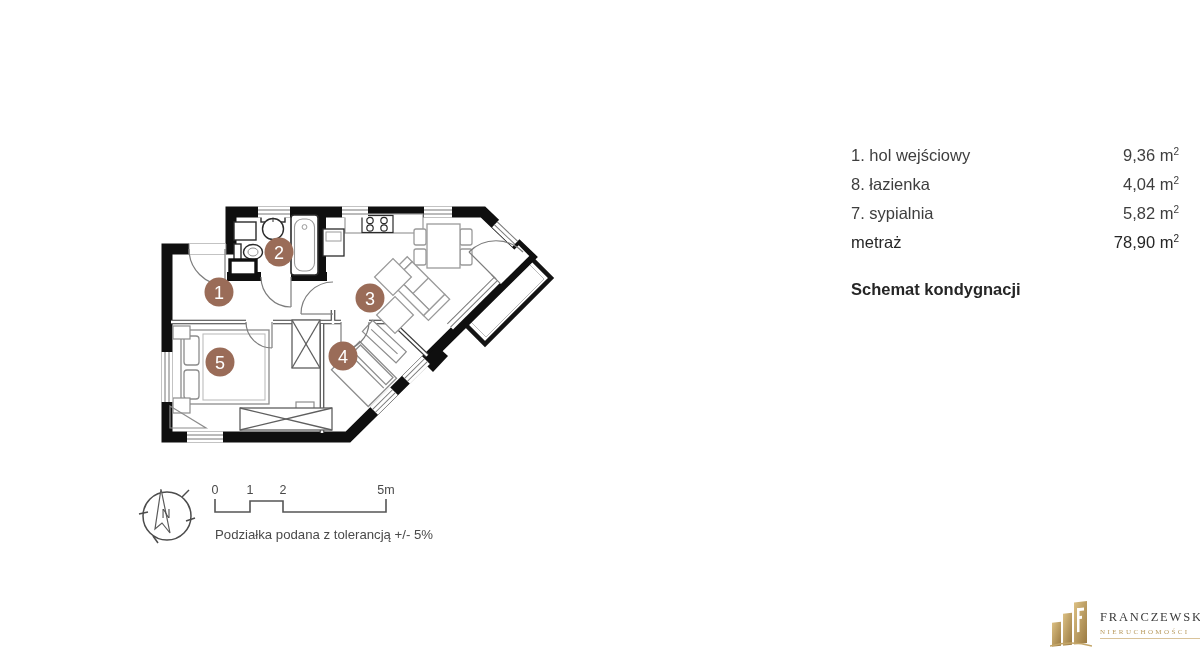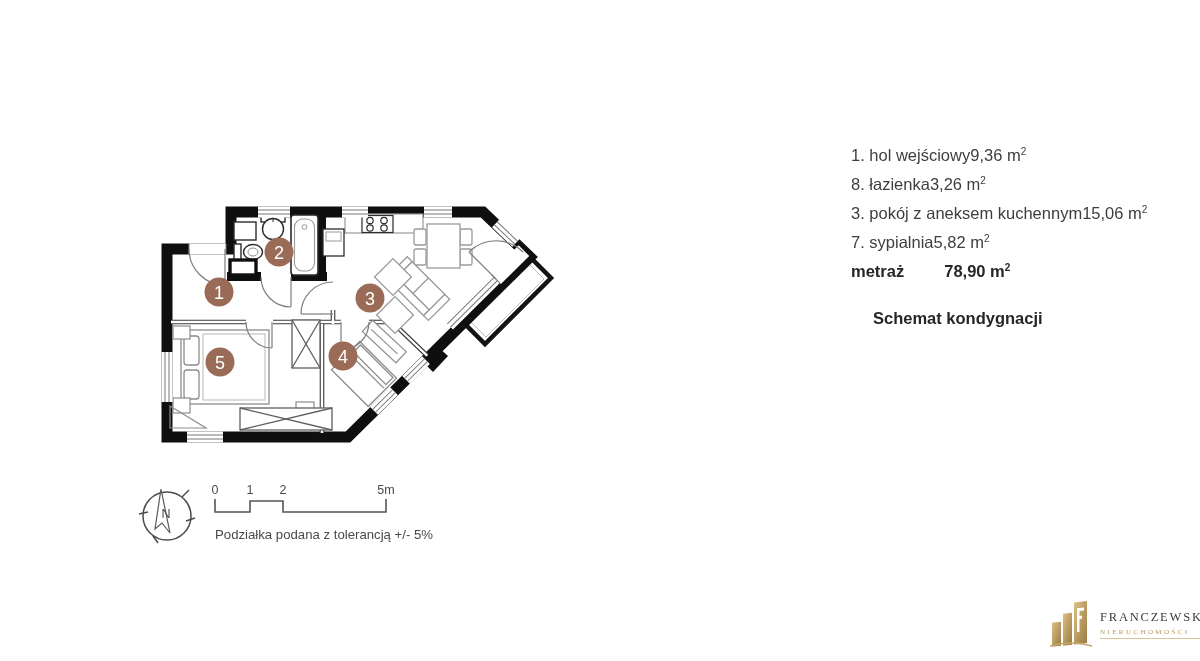--- a/index.html
+++ b/index.html
@@ -1,26 +1,26 @@
 <!DOCTYPE html>
 <html><head>
 <meta charset="utf-8">
 <style>
   html,body{margin:0;padding:0;background:#ffffff;}
   body{position:relative;width:1200px;height:661px;overflow:hidden;
        font-family:"Liberation Sans",sans-serif;}
   .plan-wrap{position:absolute;left:130px;top:185px;width:470px;height:375px;}
   
   .legend{position:absolute;left:851px;top:141px;width:328px;}
-  .legend .row{display:flex;align-items:baseline;
+  .legend .row{display:flex;justify-content:space-between;align-items:baseline;
                font-size:16.5px;line-height:29px;color:#3e3e3e;}
   .legend .row .val{white-space:nowrap;}
-  .legend .row.total{font-weight:bold;color:#262626;gap:40px;}
+  .legend .row.total{font-weight:normal;color:#262626;gap:40px;}
   .legend sup{font-size:10px;line-height:0;}
-  .schema-heading{margin-top:23px;font-size:16.5px;font-weight:bold;color:#262626;margin-left:22px;}
+  .schema-heading{margin-top:23px;font-size:16.5px;font-weight:bold;color:#262626;}
   
   .logo{position:absolute;left:1050px;top:599px;display:flex;align-items:center;gap:8px;}
   .logo-text .name{font-family:"Liberation Serif",serif;font-size:12.5px;
                    letter-spacing:1.8px;color:#3b3b3b;white-space:nowrap;}
   .logo-text .sub{font-family:"Liberation Serif",serif;font-size:7px;
                   letter-spacing:2.4px;color:#b89a5e;white-space:nowrap;margin-top:3px;
                   border-bottom:1px solid #d9c39a;padding-bottom:2px;}
   svg text{font-family:"Liberation Sans",sans-serif;}
 </style>
 </head>
@@ -299,25 +299,21 @@
 </svg>
 </div>
 
 <div class="legend">
   <div class="row">
     <span>1. hol wejściowy</span>
     <span class="val"><span>9,36</span>&nbsp;<span>m</span><sup>2</sup></span>
   </div>
   <div class="row">
     <span>8. łazienka</span>
-    <span class="val"><span>3,26</span>&nbsp;<span>m</span><sup>2</sup></span>
-  </div>
-  <div class="row">
-    <span>3. pokój z aneksem kuchennym</span>
-    <span class="val"><span>15,06</span>&nbsp;<span>m</span><sup>2</sup></span>
+    <span class="val"><span>4,04</span>&nbsp;<span>m</span><sup>2</sup></span>
   </div>
   <div class="row">
     <span>7. sypialnia</span>
     <span class="val"><span>5,82</span>&nbsp;<span>m</span><sup>2</sup></span>
   </div>
   <div class="row total">
     <span>metraż</span>
     <span class="val"><span>78,90</span>&nbsp;<span>m</span><sup>2</sup></span>
   </div>
   <div class="schema-heading">Schemat kondygnacji</div>

